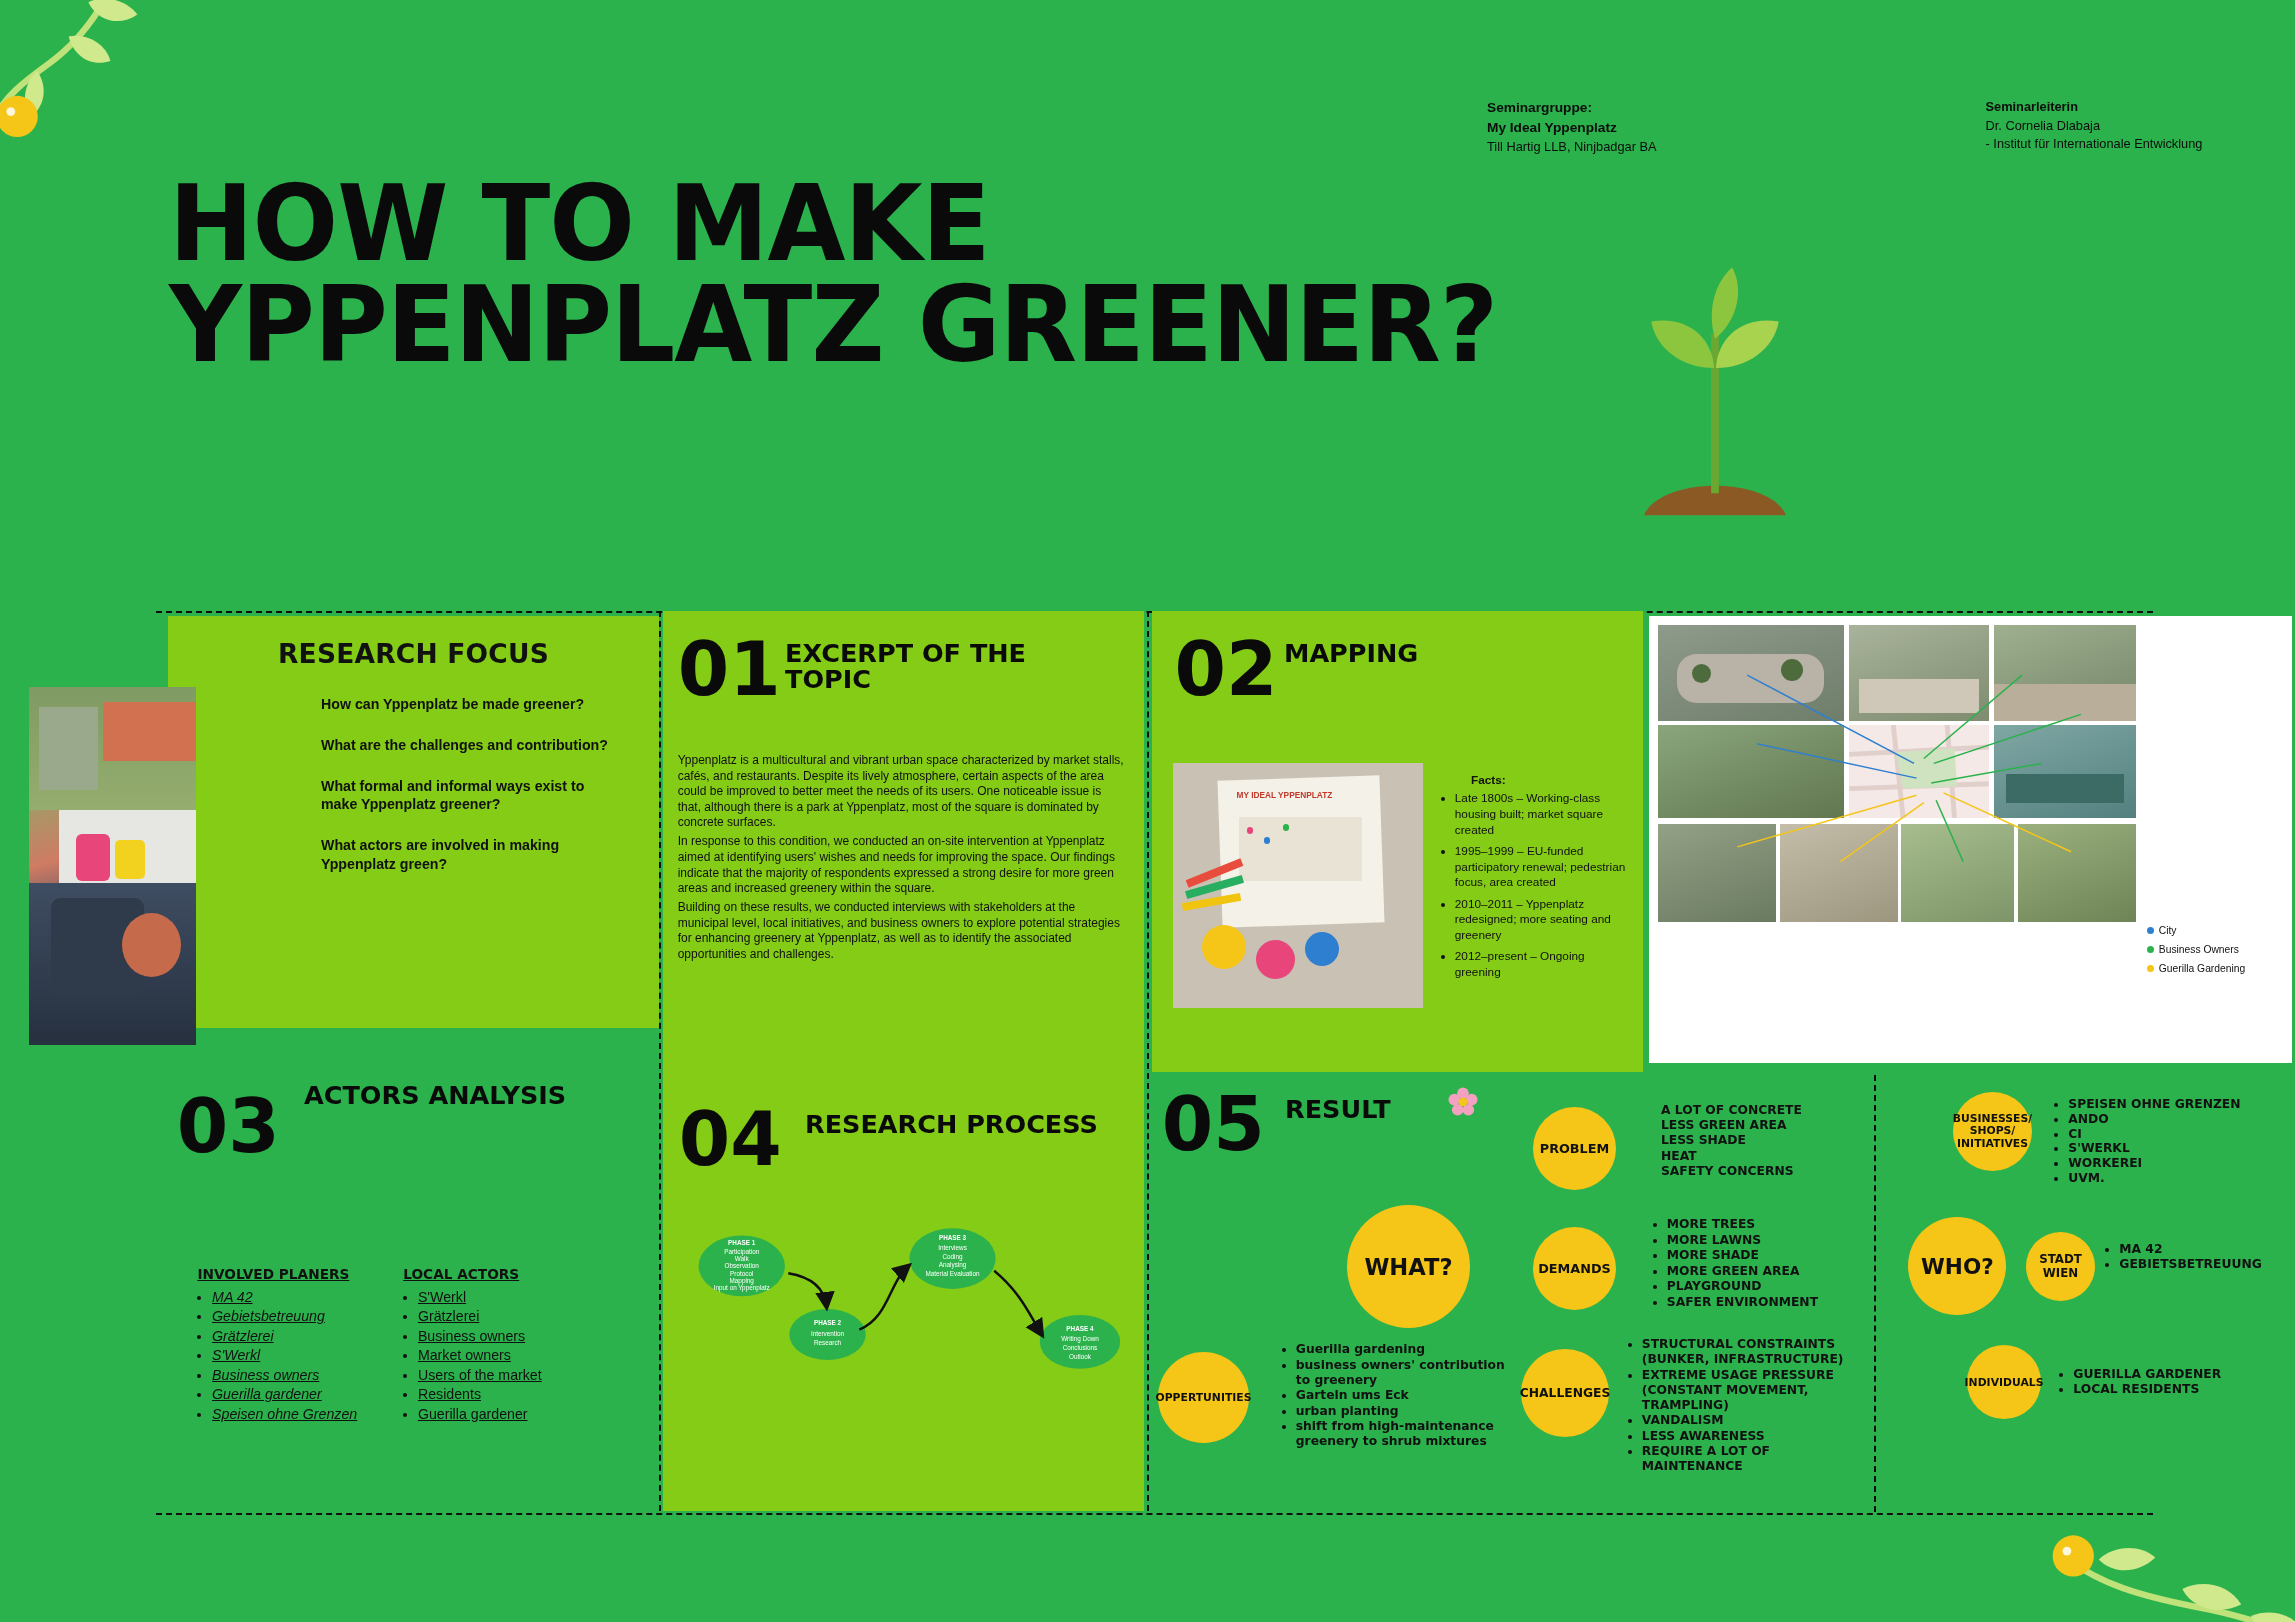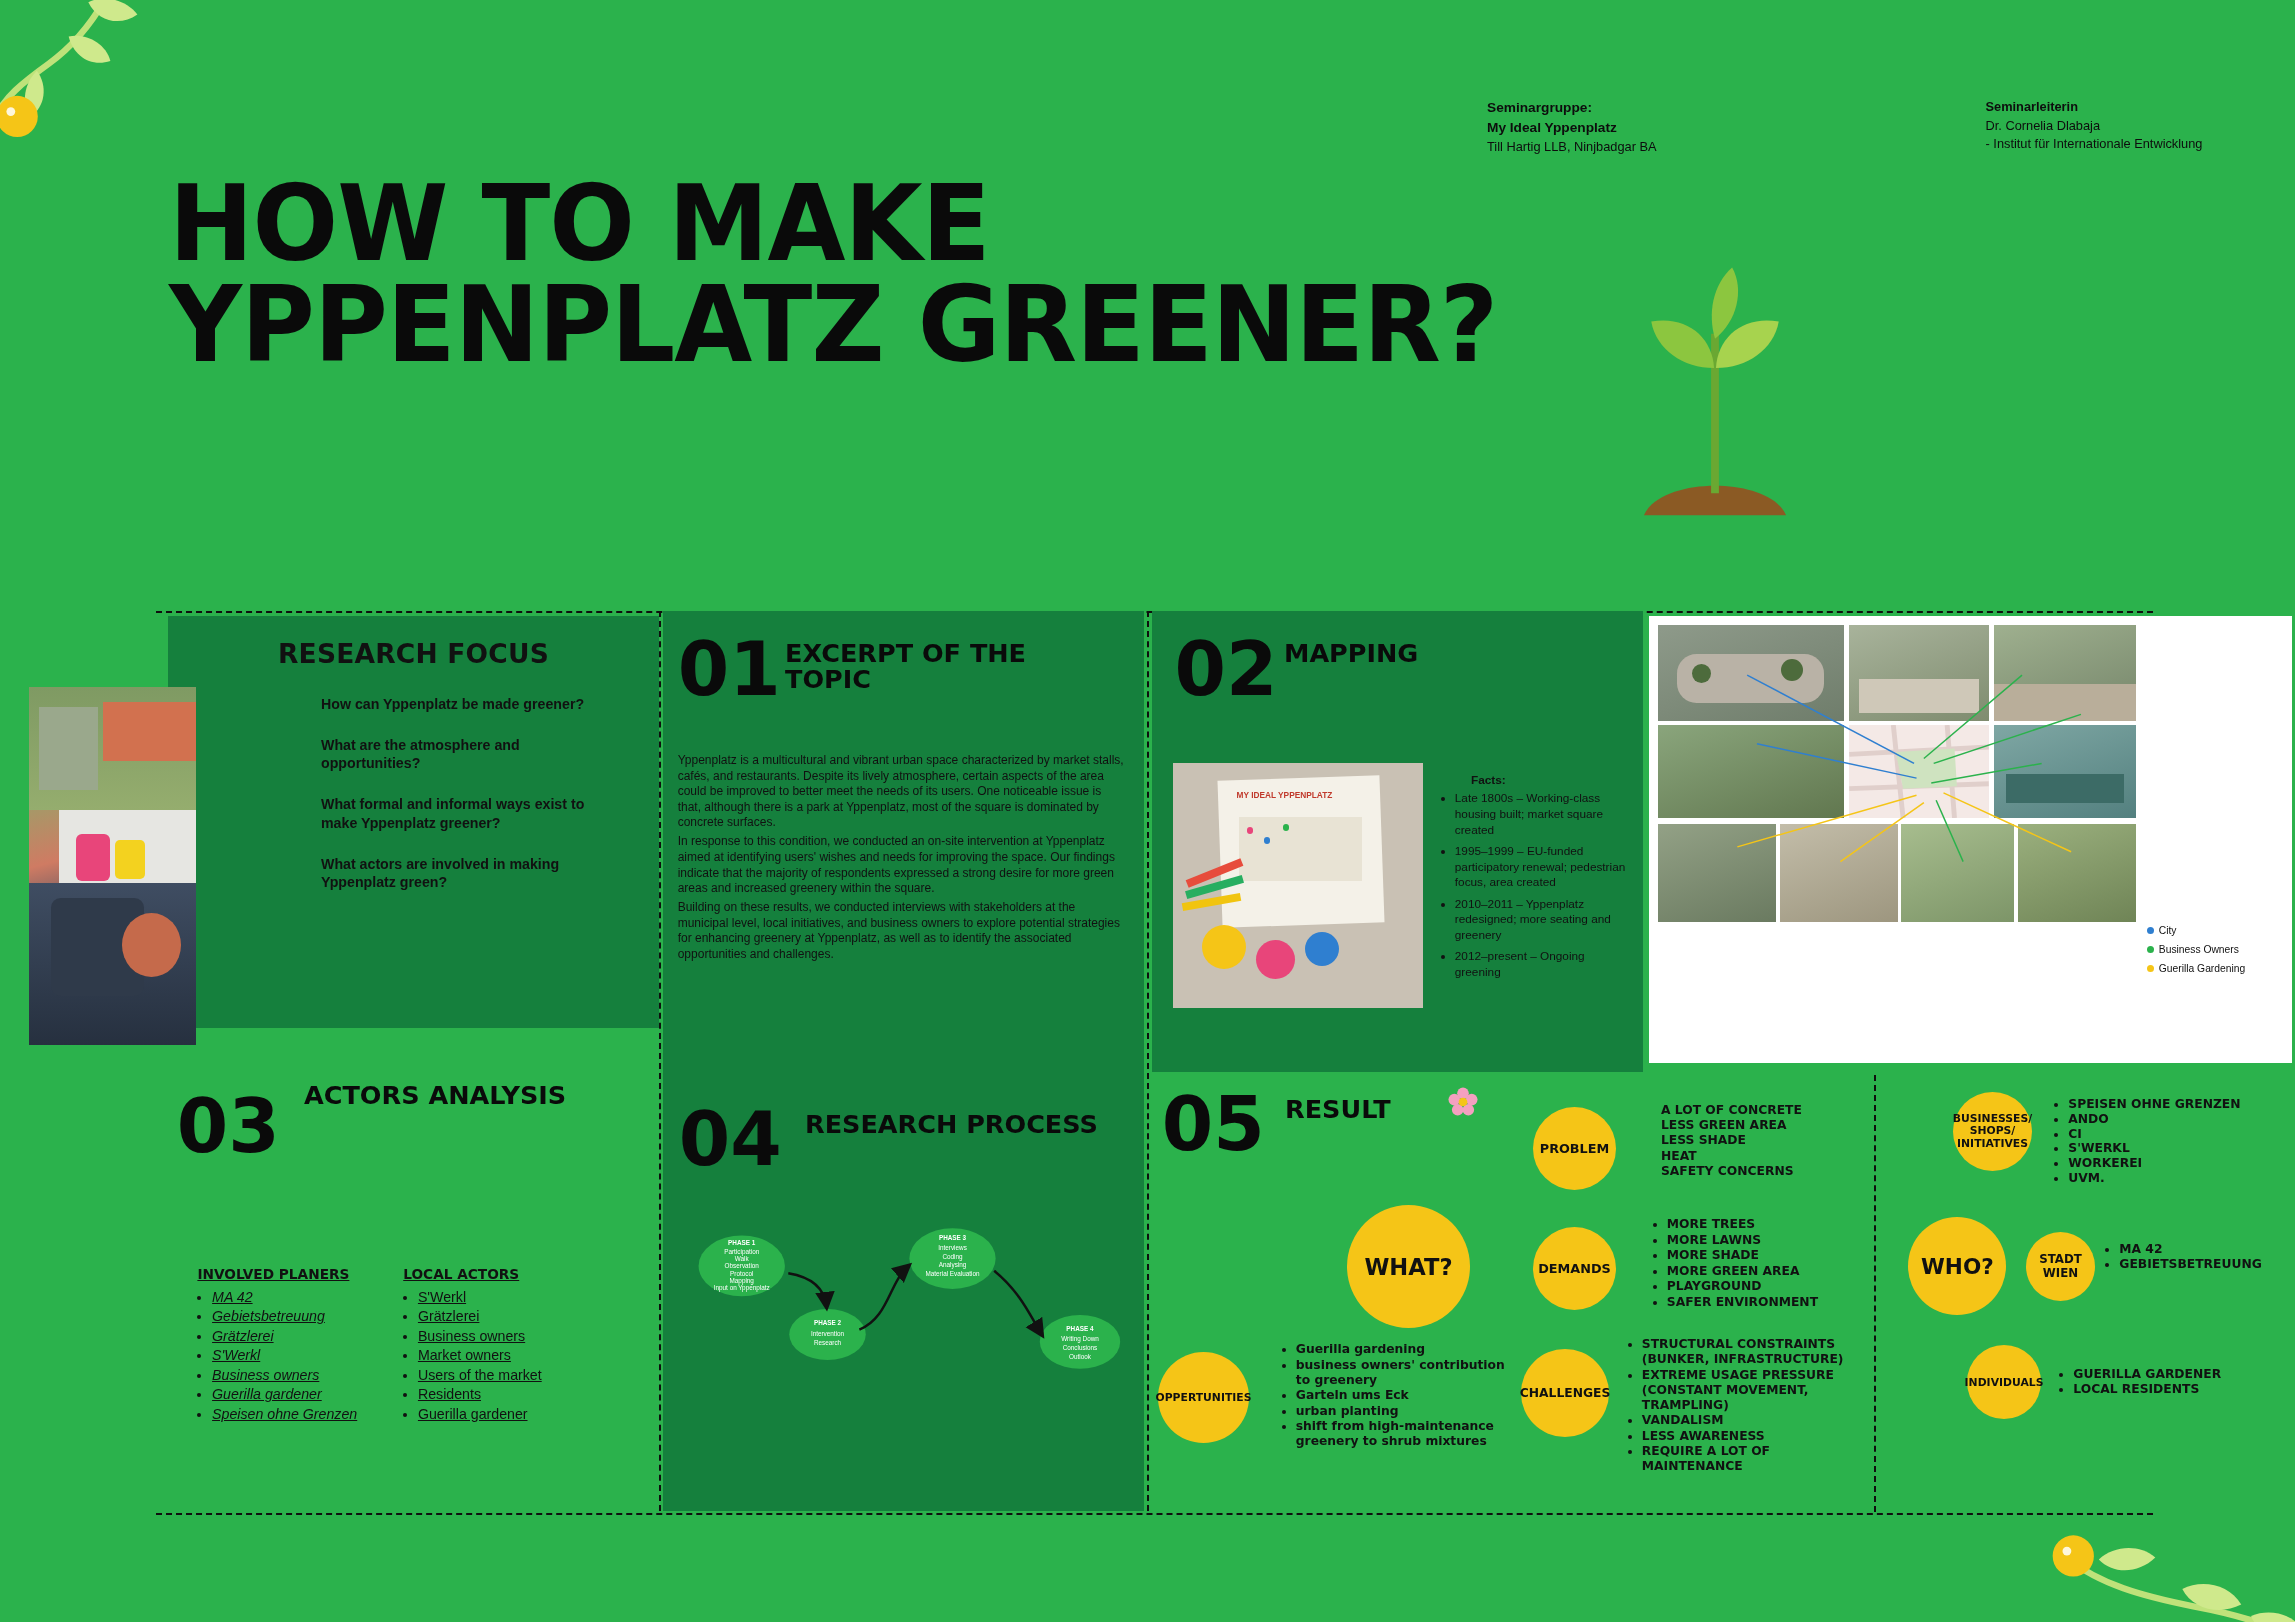--- a/index.html
+++ b/index.html
@@ -44,21 +44,21 @@
   
   .frame{
     position:absolute;left:156px;top:611px;
     width:1997px;height:900px;
     border-top:2px dashed #0f0f0f;
     border-bottom:2px dashed #0f0f0f;
   }
   .frame-vline{position:absolute;top:611px;height:900px;border-left:2px dashed #0f0f0f;}
 
   
-  .card{position:absolute;background:#15803d;}
+  .card{position:absolute;background:#84cc16;}
 
   .num{
     font-family:"DejaVu Sans", sans-serif;
     font-weight:bold;font-size:74px;line-height:1;color:#0a0a0a;
   }
   .sec-title{
     font-family:"DejaVu Sans", sans-serif;
     font-weight:bold;font-size:25.5px;line-height:1.02;color:#0a0a0a;
     text-transform:uppercase;
   }
@@ -198,21 +198,21 @@
 
   <div class="frame"></div>
   <div class="frame-vline" style="left:659px;"></div>
   <div class="frame-vline" style="left:1147px;"></div>
   <div class="frame-vline" style="left:1874px;top:1075px;height:437px;"></div>
 
   <div class="card" id="research-focus">
     <div class="hdr">RESEARCH FOCUS</div>
     <div class="rf-list">
       <p>How can Yppenplatz be made greener?</p>
-      <p>What are the atmosphere and opportunities?</p>
+      <p>What are the challenges and contribution?</p>
       <p>What formal and informal ways exist to make Yppenplatz greener?</p>
       <p>What actors are involved in making Yppenplatz green?</p>
     </div>
   </div>
 
   <div class="card" id="photo-people">
     <div class="ph-el" style="left:0;top:0;width:167px;height:123px;background:linear-gradient(180deg,#7f9a63,#95ad6e);"></div>
     <div class="ph-el" style="left:9.8px;top:19.6px;width:59px;height:83px;background:#9aa88c;"></div>
     <div class="ph-el" style="left:74px;top:14.7px;width:93px;height:59px;background:#d2714f;"></div>
     <div class="ph-el" style="left:29.4px;top:123px;width:137px;height:74px;background:#e6e6e2;"></div>

